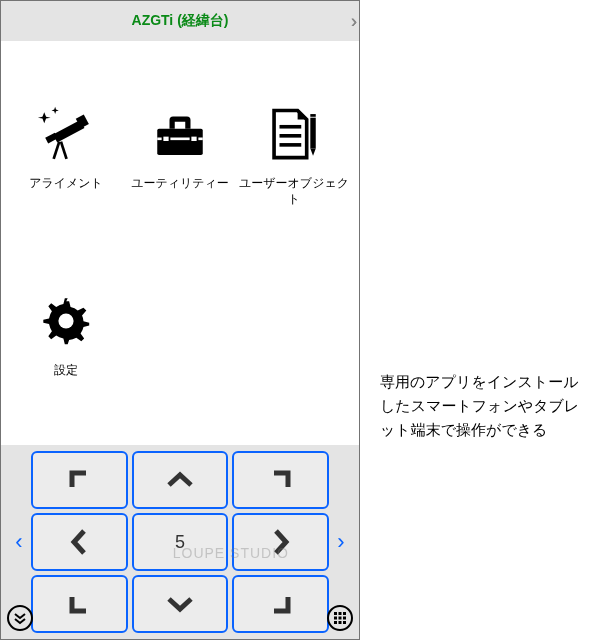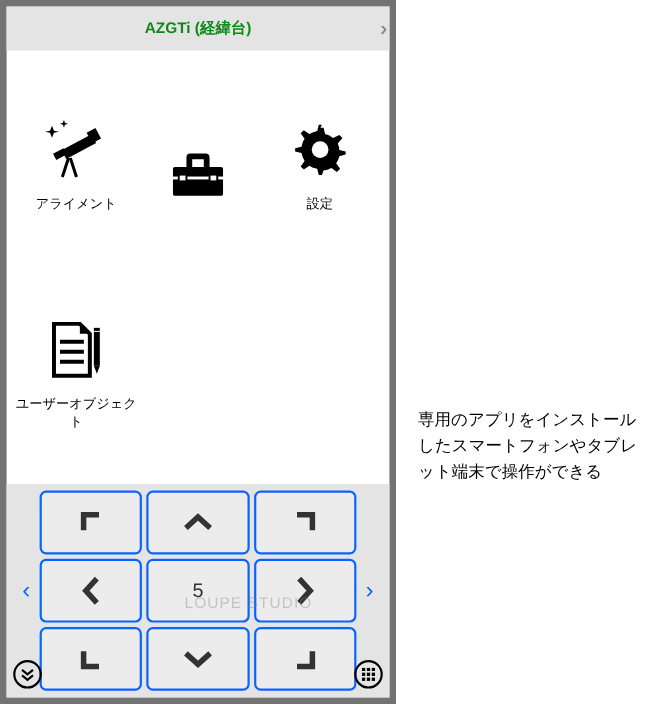--- a/index.html
+++ b/index.html
@@ -6,21 +6,21 @@
   body {
     font-family: -apple-system, "Hiragino Sans", sans-serif;
     background: #fff;
     width: 590px;
     height: 643px;
     position: relative;
   }
   .phone {
     width: 360px;
     height: 640px;
-    border: 6px solid #737373;
+    border: 1px solid #737373;
     background: #fff;
     display: flex;
     flex-direction: column;
   }
   .titlebar {
     background: #e4e4e4;
     height: 40px;
     display: flex;
     align-items: center;
     justify-content: center;
@@ -172,50 +172,51 @@
         <svg viewBox="0 0 64 64" width="56" height="56">
           <g fill="#000">
             <rect x="6" y="26" width="52" height="30" rx="2"></rect>
             <rect x="6" y="36" width="52" height="3" fill="#fff"></rect>
             <rect x="12" y="34" width="8" height="7" fill="#fff" stroke="#000" stroke-width="2"></rect>
             <rect x="44" y="34" width="8" height="7" fill="#fff" stroke="#000" stroke-width="2"></rect>
             <path d="M20 26 L20 16 Q20 12 24 12 L40 12 Q44 12 44 16 L44 26 L38 26 L38 18 L26 18 L26 26 Z"></path>
           </g>
         </svg>
       </div>
-    </div>
-
-    <div class="cell">
-      <div class="icon">
-        <svg viewBox="0 0 64 64" width="54" height="54">
-          <g fill="#000">
-            <path d="M32 4 L36 4 L38 12 Q44 13 48 17 L56 13 L60 17 L54 24 Q56 28 56 32 L64 34 L64 38 L56 40 Q55 45 52 49 L57 56 L53 60 L46 55 Q41 58 36 58 L34 64 L30 64 L28 56 Q22 55 18 52 L11 57 L7 53 L12 46 Q9 41 8 36 L0 34 L0 30 L8 28 Q9 22 12 18 L7 11 L11 7 L18 12 Q23 9 28 8 L30 0 L34 0 Z" transform="scale(0.85) translate(6,6)"></path>
-            <circle cx="32" cy="32" r="9" fill="#fff"></circle>
-          </g>
-        </svg>
-      </div>
-      <div class="label">設定</div>
+      <div class="label">ユーティリティー</div>
     </div>
 
     <div class="cell">
       <div class="icon">
         <svg viewBox="0 0 64 64" width="58" height="58">
           <g>
             <path fill="none" stroke="#000" stroke-width="4" d="M10 6 L36 6 L46 16 L46 58 L10 58 Z"></path>
             <path fill="#000" d="M36 6 L36 16 L46 16 Z"></path>
             <line x1="16" y1="24" x2="40" y2="24" stroke="#000" stroke-width="4"></line>
             <line x1="16" y1="34" x2="40" y2="34" stroke="#000" stroke-width="4"></line>
             <line x1="16" y1="44" x2="40" y2="44" stroke="#000" stroke-width="4"></line>
             <rect x="50" y="14" width="6" height="34" fill="#000"></rect>
             <polygon points="50,48 56,48 53,56" fill="#000"></polygon>
             <rect x="50" y="10" width="6" height="3" fill="#000"></rect>
           </g>
         </svg>
       </div>
       <div class="label">ユーザーオブジェクト</div>
+    </div>
+
+    <div class="cell">
+      <div class="icon">
+        <svg viewBox="0 0 64 64" width="54" height="54">
+          <g fill="#000">
+            <path d="M32 4 L36 4 L38 12 Q44 13 48 17 L56 13 L60 17 L54 24 Q56 28 56 32 L64 34 L64 38 L56 40 Q55 45 52 49 L57 56 L53 60 L46 55 Q41 58 36 58 L34 64 L30 64 L28 56 Q22 55 18 52 L11 57 L7 53 L12 46 Q9 41 8 36 L0 34 L0 30 L8 28 Q9 22 12 18 L7 11 L11 7 L18 12 Q23 9 28 8 L30 0 L34 0 Z" transform="scale(0.85) translate(6,6)"></path>
+            <circle cx="32" cy="32" r="9" fill="#fff"></circle>
+          </g>
+        </svg>
+      </div>
+      <div class="label">設定</div>
     </div>
 
   </div>
 
   <div class="dpad-area">
     <div class="dpad-row">
       <div class="arrow-side">‹</div>
       <div class="dpad">
         <div class="btn">
           <svg width="26" height="26">

